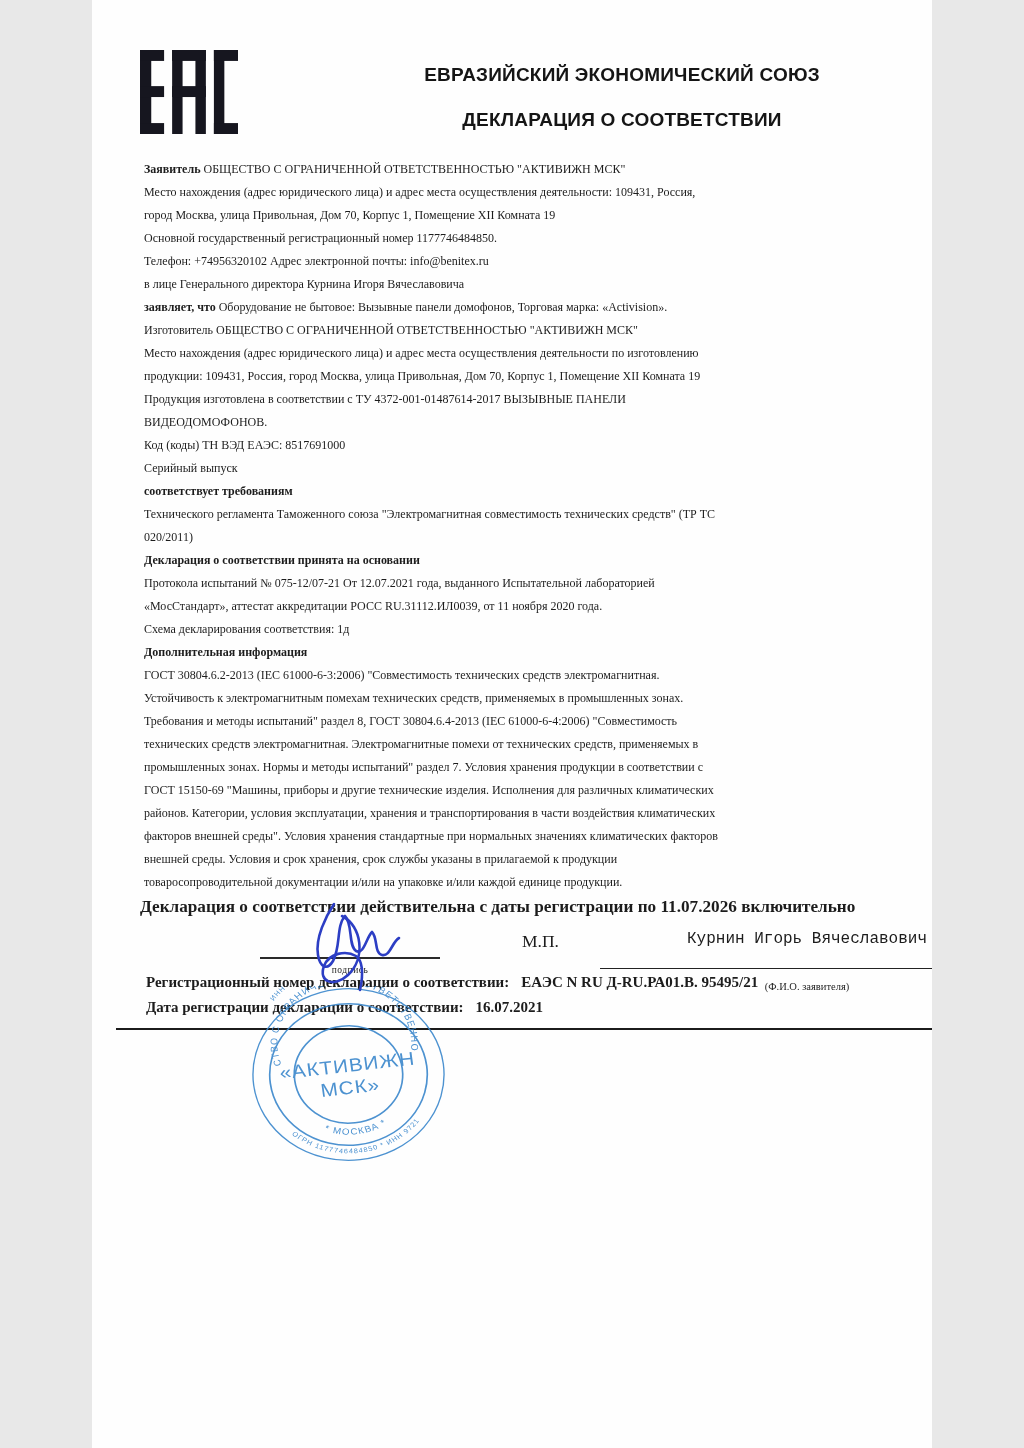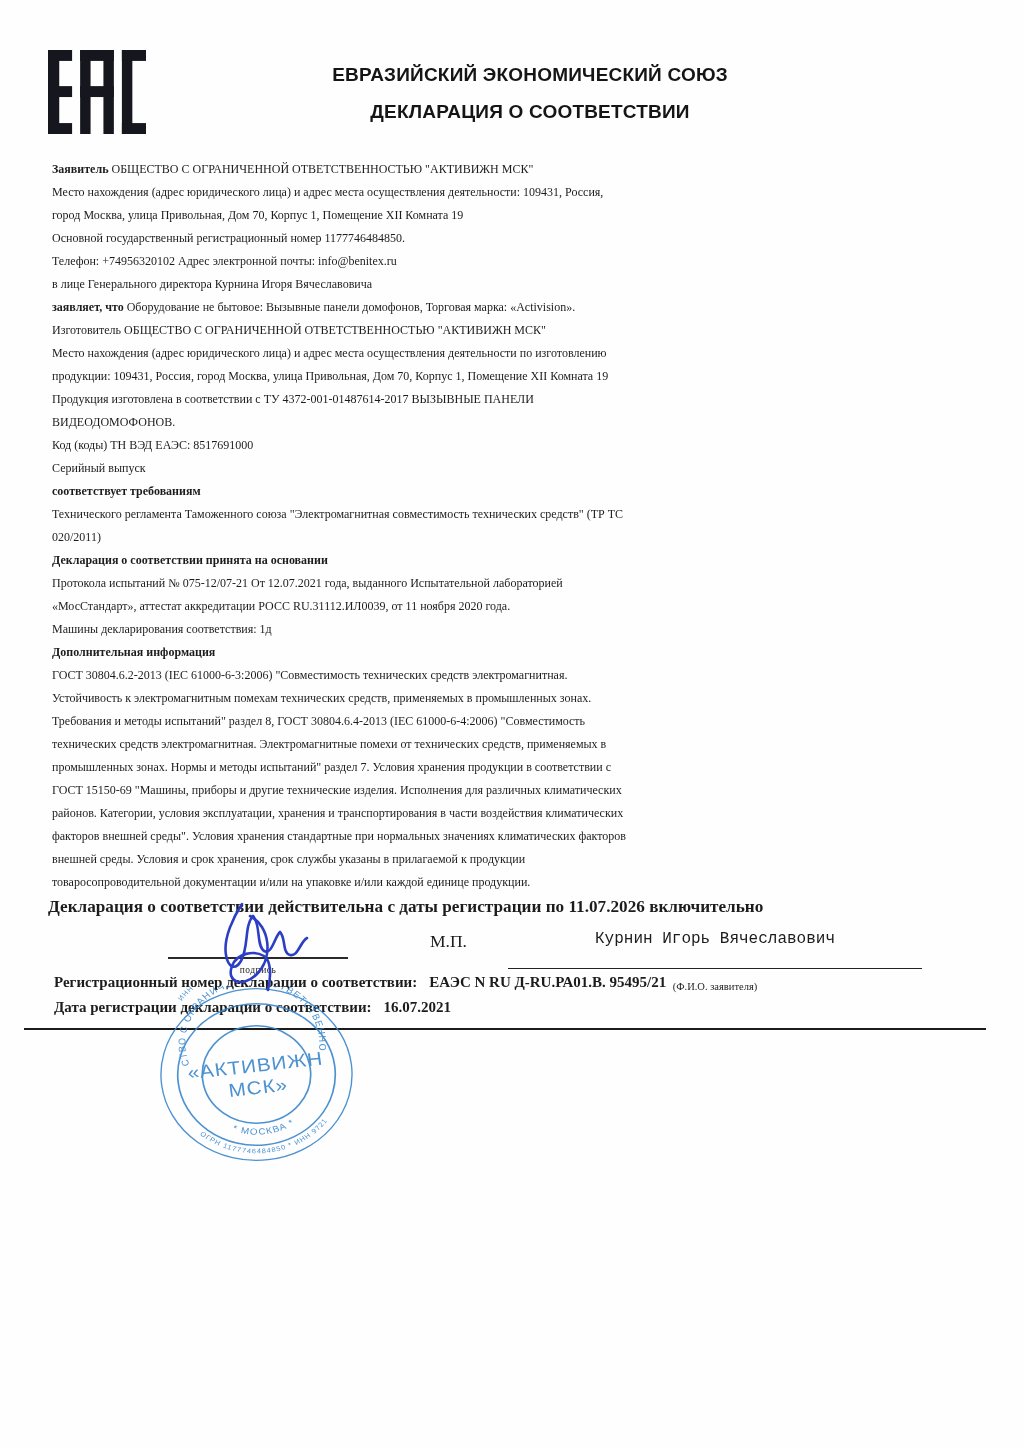--- a/index.html
+++ b/index.html
@@ -1,35 +1,35 @@
 <!DOCTYPE html>
 <html style="--ink: #1c1c1c; --logo-navy: #16161f; --stamp-blue: #3a87cc; --signature-blue: #2c3ec4;"><head>
 <meta charset="utf-8">
 <style>
   html,body{margin:0;padding:0;background:#e8e8e8;}
   .page{
     position:relative;
-    width:1024px;height:1448px;
+    width:840px;height:1448px;
     background:#fefefe;
     margin:0 auto;
     overflow:hidden;
     font-family:"Liberation Serif","DejaVu Serif",serif;
     color:var(--ink,#1c1c1c);
   }
   
   .eac-logo{position:absolute;left:48px;top:50px;width:98px;height:84px;color:var(--logo-navy,#16161f);}
   
   .titles{
     position:absolute;left:180px;top:64px;width:700px;
     text-align:center;
     font-family:"Liberation Sans","DejaVu Sans",sans-serif;
     font-weight:bold;font-size:19px;line-height:21px;
     color:#151515;letter-spacing:.2px;
   }
-  .titles .t2{margin-top:16px;}
+  .titles .t2{margin-top:24px;}
   
   .doc-body{
     position:absolute;left:52px;top:158px;width:940px;
     font-size:12px;line-height:23px;white-space:nowrap;
   }
   .line{white-space:nowrap;}
   .b{font-weight:bold;}
   
   .validity{
     position:absolute;left:48px;top:897px;
@@ -102,21 +102,21 @@
       <div class="line"><span>Продукция изготовлена в соответствии с ТУ 4372-001-01487614-2017 ВЫЗЫВНЫЕ ПАНЕЛИ</span></div>
       <div class="line"><span>ВИДЕОДОМОФОНОВ.</span></div>
       <div class="line"><span>Код (коды) ТН ВЭД ЕАЭС: 8517691000</span></div>
       <div class="line"><span>Серийный выпуск</span></div>
       <div class="line"><span class="b">соответствует требованиям</span></div>
       <div class="line"><span>Технического регламента Таможенного союза "Электромагнитная совместимость технических средств" (ТР ТС</span></div>
       <div class="line"><span>020/2011)</span></div>
       <div class="line"><span class="b">Декларация о соответствии принята на основании</span></div>
       <div class="line"><span>Протокола испытаний № 075-12/07-21 От 12.07.2021 года, выданного Испытательной лабораторией</span></div>
       <div class="line"><span>«МосСтандарт», аттестат аккредитации РОСС RU.31112.ИЛ0039, от 11 ноября 2020 года.</span></div>
-      <div class="line"><span>Машины декларирования соответствия: 1д</span></div>
+      <div class="line"><span>Схема декларирования соответствия: 1д</span></div>
       <div class="line"><span class="b">Дополнительная информация</span></div>
       <div class="line"><span>ГОСТ 30804.6.2-2013 (IEC 61000-6-3:2006) "Совместимость технических средств электромагнитная.</span></div>
       <div class="line"><span>Устойчивость к электромагнитным помехам технических средств, применяемых в промышленных зонах.</span></div>
       <div class="line"><span>Требования и методы испытаний" раздел 8, ГОСТ 30804.6.4-2013 (IEC 61000-6-4:2006) "Совместимость</span></div>
       <div class="line"><span>технических средств электромагнитная. Электромагнитные помехи от технических средств, применяемых в</span></div>
       <div class="line"><span>промышленных зонах. Нормы и методы испытаний" раздел 7. Условия хранения продукции в соответствии с</span></div>
       <div class="line"><span>ГОСТ 15150-69 "Машины, приборы и другие технические изделия. Исполнения для различных климатических</span></div>
       <div class="line"><span>районов. Категории, условия эксплуатации, хранения и транспортирования в части воздействия климатических</span></div>
       <div class="line"><span>факторов внешней среды". Условия хранения стандартные при нормальных значениях климатических факторов</span></div>
       <div class="line"><span>внешней среды. Условия и срок хранения, срок службы указаны в прилагаемой к продукции</span></div>

